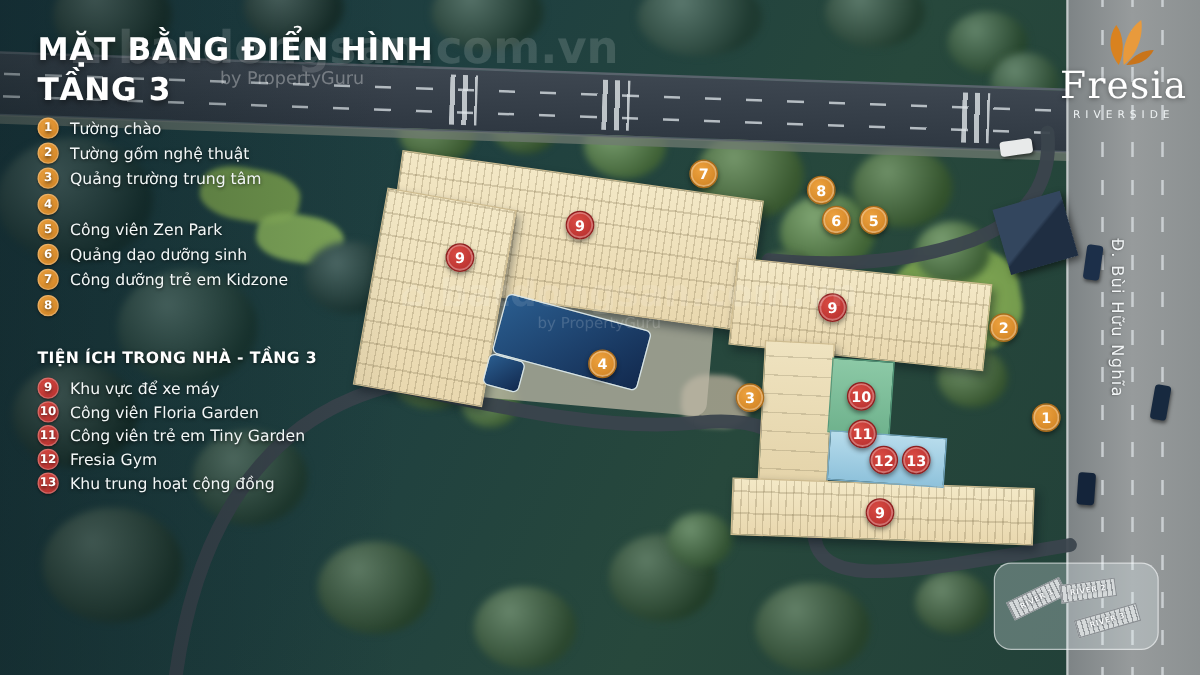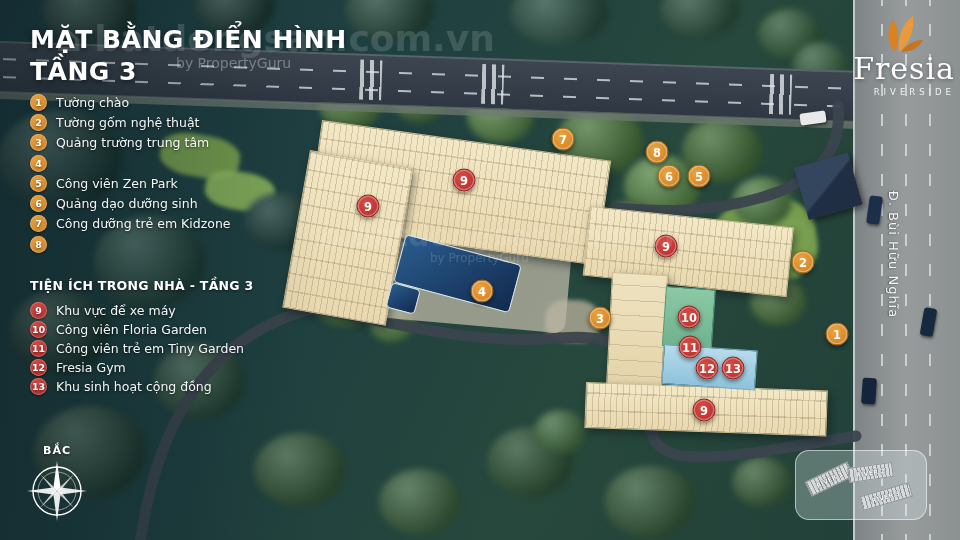--- a/index.html
+++ b/index.html
@@ -55,21 +55,21 @@
   .legend li{display:flex;align-items:center;gap:9px;font-size:12.5px;text-shadow:0 1px 3px rgba(0,0,0,.65);}
   #legend-outdoor{top:92px;}
   #legend-outdoor li{height:20.3px;}
   #legend-indoor{top:278px;}
   #legend-indoor li{height:19px;}
   .lnum{width:17px;height:17px;flex:0 0 17px;border-radius:50%;display:flex;align-items:center;justify-content:center;
     font-size:9.5px;font-weight:bold;color:#fff;box-shadow:0 1px 2px rgba(0,0,0,.45),inset 0 0 0 1px rgba(255,255,255,.25);}
   #legend-outdoor .lnum{background:radial-gradient(circle at 40% 35%,#eda23f,#cb7d1e);}
   #legend-indoor .lnum{background:radial-gradient(circle at 40% 35%,#d94b43,#b02a2a);}
   
-  .logo{position:absolute;left:843px;top:12px;width:112px;text-align:right;color:#fff;}
+  .logo{position:absolute;left:843px;top:12px;width:112px;text-align:center;color:#fff;}
   .logo .flower{display:block;margin:0 auto;}
   .logo .name{font-family:"DejaVu Serif","Liberation Serif",serif;font-size:30px;line-height:30px;letter-spacing:1px;text-shadow:0 1px 4px rgba(0,0,0,.4);}
   .logo .sub{font-size:8.5px;letter-spacing:4px;margin-top:3px;color:#eef2f3;}
   
   .street{position:absolute;left:813px;top:247px;width:160px;text-align:center;transform:rotate(90deg);
     color:#f2f5f6;font-size:13px;letter-spacing:1px;text-shadow:0 1px 2px rgba(0,0,0,.5);}
   .compass{position:absolute;left:22px;top:444px;width:70px;text-align:center;color:#fff;}
   .compass .lbl{font-size:11px;font-weight:bold;letter-spacing:1px;text-shadow:0 1px 3px rgba(0,0,0,.6);}
   .inset{position:absolute;left:795px;top:450px;width:132px;height:70px;border-radius:14px;
     background:rgba(226,238,243,.30);border:1.5px solid rgba(255,255,255,.55);}
@@ -266,54 +266,37 @@
         <li>
           <span class="lnum">11</span>
           <span>Công viên trẻ em Tiny Garden</span>
         </li>
         <li>
           <span class="lnum">12</span>
           <span>Fresia Gym</span>
         </li>
         <li>
           <span class="lnum">13</span>
-          <span>Khu sinh hoạt cộng đồng</span>
+          <span>Khu trung hoạt cộng đồng</span>
         </li>
     </ul>
   </div>
 
   <div class="logo">
     <svg class="flower" width="52" height="42" viewBox="0 0 52 42">
       <path d="M22 40 C14 30 13 18 20 8 C26 16 27 30 22 40 Z" fill="#d9821f"></path>
       <path d="M26 40 C24 26 29 12 40 4 C42 18 36 32 26 40 Z" fill="#e89a3c"></path>
       <path d="M28 40 C34 32 42 28 50 28 C46 36 38 40 28 40 Z" fill="#c9741a"></path>
     </svg>
     <div class="name">Fresia</div>
     <div class="sub">RIVERSIDE</div>
   </div>
 
   <div class="street">Đ. Bùi Hữu Nghĩa</div>
 
-  <div class="compass">
-    <div class="lbl">BẮC</div>
-    <svg width="70" height="66" viewBox="0 0 70 66">
-      <circle cx="35" cy="34" r="24" fill="none" stroke="#fff" stroke-width="1.4"></circle>
-      <circle cx="35" cy="34" r="19" fill="none" stroke="#fff" stroke-width="0.7" opacity="0.7"></circle>
-      <polygon points="35,4 38.5,30 35,34 31.5,30" fill="#fff"></polygon>
-      <polygon points="35,64 38.5,38 35,34 31.5,38" fill="#fff" opacity="0.9"></polygon>
-      <polygon points="5,34 31,30.5 35,34 31,37.5" fill="#fff" opacity="0.9"></polygon>
-      <polygon points="65,34 39,30.5 35,34 39,37.5" fill="#fff" opacity="0.9"></polygon>
-      <g opacity="0.75">
-        <polygon points="18,17 33,31 35,34 31,33" fill="#fff"></polygon>
-        <polygon points="52,17 37,31 35,34 39,33" fill="#fff"></polygon>
-        <polygon points="18,51 33,37 35,34 31,35" fill="#fff"></polygon>
-        <polygon points="52,51 37,37 35,34 39,35" fill="#fff"></polygon>
-      </g>
-    </svg>
-  </div>
 
   <div class="inset">
     <div class="iblock" style="left:10px;top:20px;width:47px;height:16px;transform:rotate(-26deg)">
       <span>RIVER 1</span>
     </div>
     <div class="iblock" style="left:52px;top:14px;width:45px;height:15px;transform:rotate(-8deg)">
       <span>RIVER 2</span>
     </div>
     <div class="iblock" style="left:64px;top:38px;width:52px;height:15px;transform:rotate(-16deg)">
       <span>RIVER 3</span>

